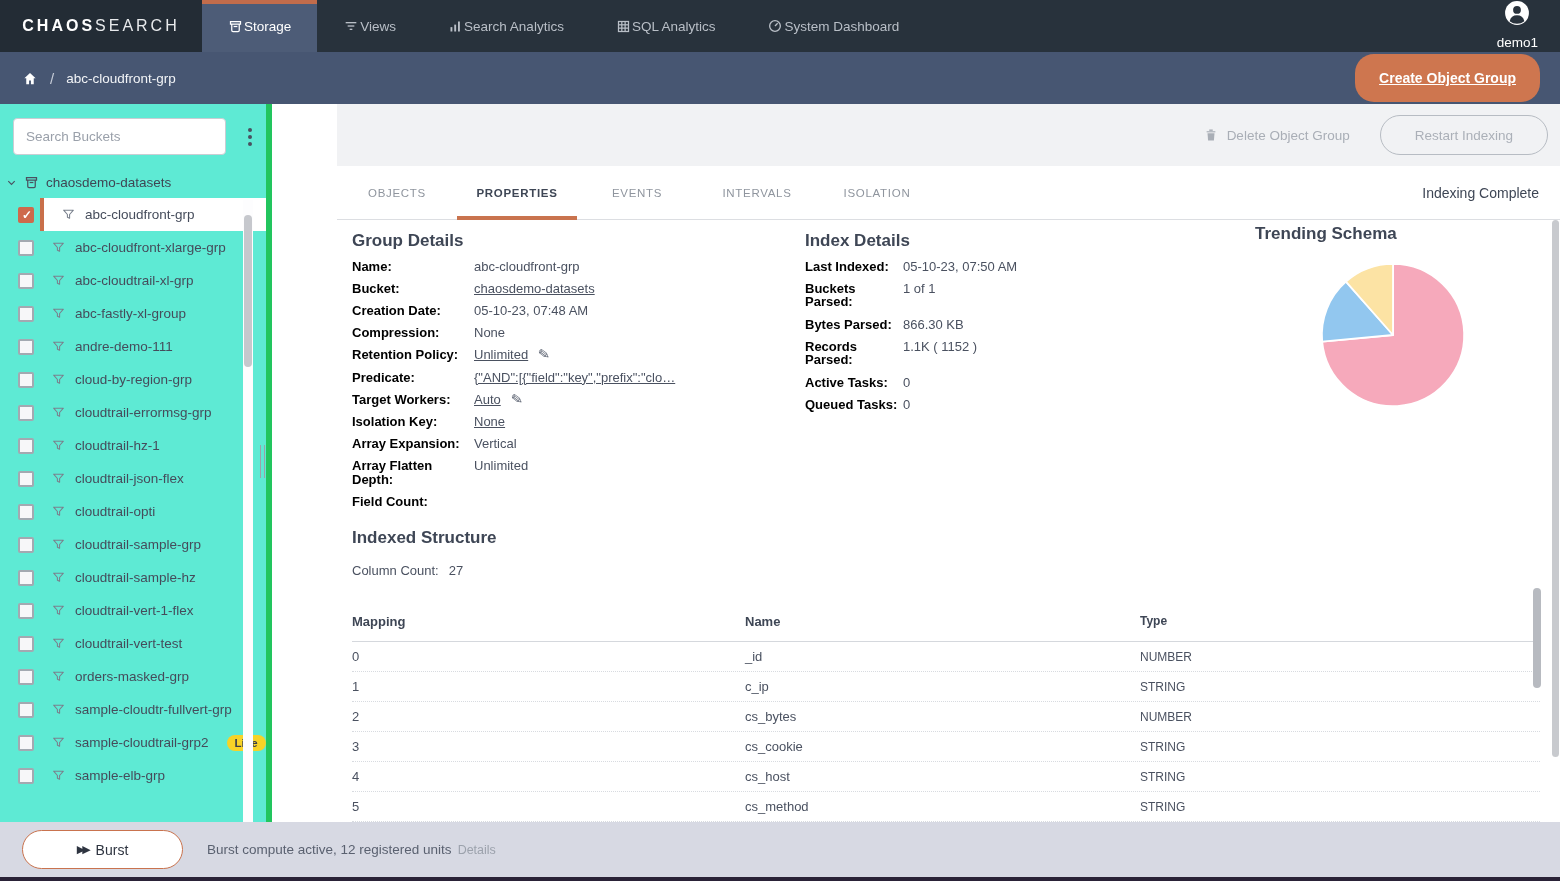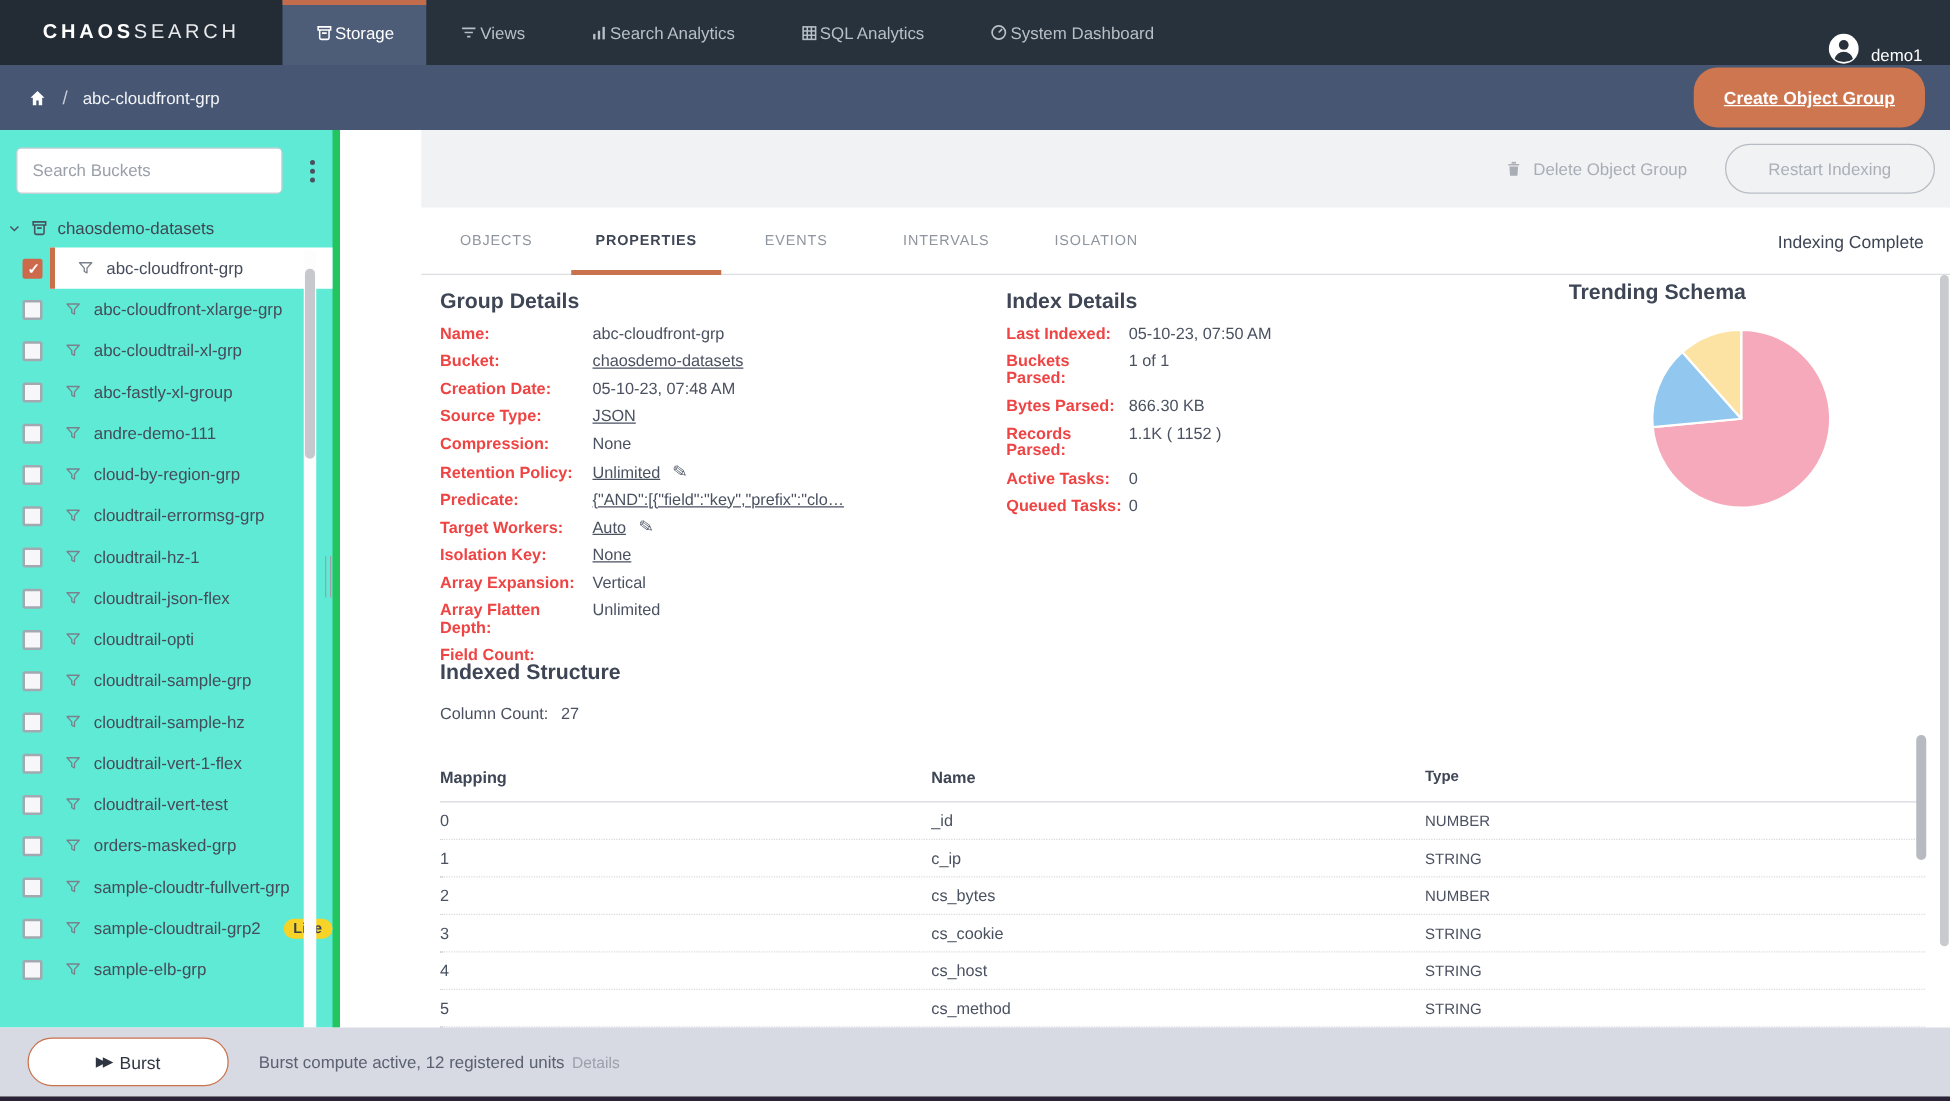--- a/index.html
+++ b/index.html
@@ -1,28 +1,28 @@
 <!DOCTYPE html>
 <html><head>
 <meta charset="utf-8">
 <style>
   * { margin:0; padding:0; box-sizing:border-box; }
   html,body { width:1560px; height:881px; overflow:hidden; }
   body { font-family:"Liberation Sans", sans-serif; background:#fff; position:relative; color:#3E4655; }
 
   
   .topnav { position:absolute; top:0; left:0; right:0; height:52px; background:#28323C; display:flex; align-items:stretch; z-index:30; }
-  .logo { width:226px; background:#232C35; display:flex; align-items:center; justify-content:center; letter-spacing:3px; font-size:16px; color:#fff; }
+  .logo { width:202px; background:#232C35; display:flex; align-items:center; justify-content:center; letter-spacing:3px; font-size:16px; color:#fff; }
   .logo b { font-weight:bold; }
   .logo span { font-weight:normal; color:#E8EAEC; }
   .nav-item { display:flex; align-items:center; gap:1px; padding:0 26px; font-size:13.5px; color:#B9BFC7; cursor:pointer; position:relative; }
   .nav-item svg { flex:0 0 auto; }
   .nav-item.active { background:#4D5C77; color:#fff; }
   .nav-item.active::before { content:""; position:absolute; top:0; left:0; right:0; height:4px; background:#C26C4B; }
-  .nav-user { margin-left:auto; display:flex; align-items:flex-end; gap:9px; padding:0 22px; color:#fff; font-size:13.5px; cursor:pointer; }
+  .nav-user { margin-left:auto; display:flex; align-items:center; gap:9px; padding:0 22px; color:#fff; font-size:13.5px; cursor:pointer;flex-direction:column; }
 
   
   .crumb-bar { position:absolute; top:52px; left:0; right:0; height:52px; background:#475672; display:flex; align-items:center; color:#fff; z-index:29; }
   .crumb-home { margin-left:22px; display:flex; align-items:center; cursor:pointer; }
   .crumb-sep { margin:0 12px; color:#C6CCD8; font-size:15px; }
   .crumb-current { font-size:13.5px; color:#F2F4F7; }
   .create-btn { margin-left:auto; margin-right:20px; background:#CE764F; color:#fff; border:none; border-radius:19px; height:48px; padding:0 24px; font-family:inherit; font-size:14px; font-weight:bold; cursor:pointer;text-decoration:underline; }
 
   
   .sidebar { position:absolute; top:104px; left:0; width:272px; bottom:59px; background:#5eead4; border-right:6px solid #22c55e; z-index:5; }
@@ -52,21 +52,21 @@
   .tab { width:120px; display:flex; align-items:center; justify-content:center; font-size:11.5px; letter-spacing:.7px; color:#8F959E; cursor:pointer; position:relative; }
   .tab.active { color:#3E4655; font-weight:bold; }
   .tab.active::after { content:""; position:absolute; left:0; right:0; bottom:-1px; height:4px; background:#C9734E; }
   .tab-status { position:absolute; right:21px; top:0; bottom:0; display:flex; align-items:center; font-size:14px; color:#3E4655; }
 
   .section-title { font-size:17px; font-weight:bold; color:#3E4655; }
   .panel-gd { position:absolute; left:15px; top:127px; width:445px; }
   .panel-id { position:absolute; left:468px; top:127px; width:330px; }
   .frow { display:flex; align-items:flex-start; margin-top:8.6px; font-size:13px; line-height:13.6px; }
   .panel-gd .frow:first-of-type, .panel-id .frow:first-of-type { margin-top:19px; }
-  .f-label { font-weight:bold; color:#ef4444; flex:0 0 auto; }
+  .f-label { font-weight:bold; color:#000000; flex:0 0 auto; }
   .panel-gd .f-label { width:122px; }
   .panel-id .f-label { width:98px; }
   .f-value { color:#4A5160; }
   .f-link { text-decoration:underline; cursor:pointer; }
   .pencil { margin-left:10px; font-size:14px; color:#5A6170; line-height:12px; cursor:pointer; display:inline-block; transform:rotate(-8deg); }
 
   .panel-ts { position:absolute; left:918px; top:120px; width:275px; text-align:left; }
   .pie-wrap { margin-top:17px; display:flex; justify-content:center; }
 
   .panel-ix { position:absolute; left:15px; top:424px; right:20px; }
@@ -436,24 +436,20 @@
       </div>
     <div class="frow">
         <span class="f-label">Bucket:</span>
         <span class="f-value f-link">chaosdemo-datasets</span>
       </div>
     <div class="frow">
         <span class="f-label">Creation Date:</span>
         <span class="f-value">05-10-23, 07:48 AM</span>
       </div>
     <div class="frow">
-        <span class="f-label">Source Type:</span>
-        <span class="f-value f-link">JSON</span>
-      </div>
-    <div class="frow">
         <span class="f-label">Compression:</span>
         <span class="f-value">None</span>
       </div>
     <div class="frow">
         <span class="f-label">Retention Policy:</span>
         <span class="f-value f-link">Unlimited</span>
         <span class="pencil">✎</span>
       </div>
     <div class="frow">
         <span class="f-label">Predicate:</span>

